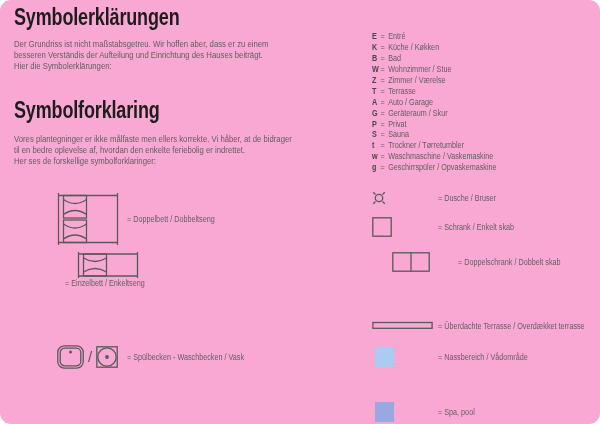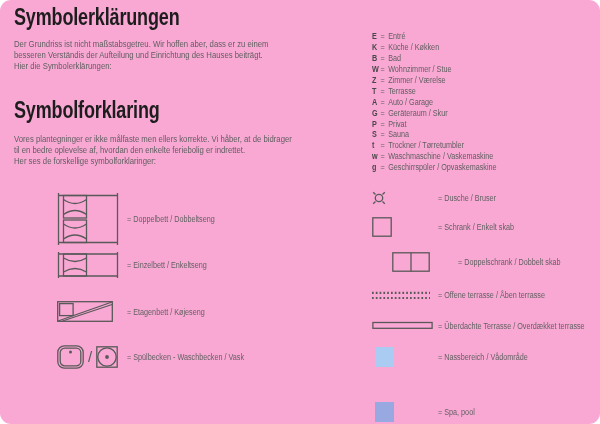--- a/index.html
+++ b/index.html
@@ -61,47 +61,34 @@
           <path d="M6.5,21.5 Q18,13.5 29.5,21.5"></path>
           <rect x="6.5" y="27" width="23" height="22.5"></rect>
           <path d="M6.5,31 Q18,39 29.5,31"></path>
           <path d="M6.5,46 Q18,38 29.5,46"></path>
         </g>
       </svg>
     </div>
     <div class="lbl">= Doppelbett / Dobbeltseng</div>
   </div>
 
-  <div class="lrow" style="top:252px; height:26px;">
+  <div class="lrow" style="top:252px; height:26px;flex-direction:column;">
     <div class="licon">
       <svg width="62" height="26" viewBox="0 0 62 26">
         <g class="stroke">
           <path d="M1.5,0 V26 M60.5,0 V26 M1.5,2 H60.5 M1.5,24 H60.5"></path>
           <rect x="6.5" y="2" width="23" height="22"></rect>
           <path d="M6.5,6 Q18,13 29.5,6"></path>
           <path d="M6.5,20 Q18,13 29.5,20"></path>
         </g>
       </svg>
     </div>
     <div class="lbl">= Einzelbett / Enkeltseng</div>
   </div>
 
-  <div class="lrow" style="top:301px; height:21px;">
-    <div class="licon">
-      <svg width="56" height="21" viewBox="0 0 56 21">
-        <g class="stroke" stroke-width="1.2">
-          <rect x="0.7" y="0.7" width="54.6" height="19.6"></rect>
-          <rect x="2.6" y="2.6" width="13.5" height="12"></rect>
-          <line x1="1" y1="20" x2="55" y2="1"></line>
-          <line x1="5.5" y1="20" x2="55" y2="3.5"></line>
-        </g>
-      </svg>
-    </div>
-    <div class="lbl">= Etagenbett / Køjeseng</div>
-  </div>
 
   <div class="lrow" style="top:344px; height:25px;">
     <div class="licon">
       <svg width="27" height="24" viewBox="0 0 27 24">
         <g class="stroke" stroke-width="1.2">
           <rect x="0.8" y="0.8" width="25.4" height="22.4" rx="6.5"></rect>
           <rect x="3.2" y="3.2" width="20.6" height="17.6" rx="4.5"></rect>
         </g>
         <circle cx="13.5" cy="7" r="1.5" fill="#595959"></circle>
       </svg>
@@ -212,31 +199,20 @@
       <svg width="38" height="20" viewBox="0 0 38 20">
         <g class="stroke" stroke-width="1.2">
           <rect x="0.8" y="0.8" width="36.4" height="18.4"></rect>
           <line x1="19" y1="0.8" x2="19" y2="19.2"></line>
         </g>
       </svg>
     </div>
     <div class="lbl">= Doppelschrank / Dobbelt skab</div>
   </div>
 
-  <div class="rrow" style="top:289px; height:12px;">
-    <div class="rarea">
-      <svg width="58" height="9" viewBox="0 0 58 9">
-        <g stroke="#595959" stroke-width="2.2" fill="none">
-          <line x1="0" y1="1.8" x2="58" y2="1.8" stroke-dasharray="1.7 2.1"></line>
-          <line x1="0" y1="7" x2="58" y2="7" stroke-dasharray="1.7 2.1"></line>
-        </g>
-      </svg>
-    </div>
-    <div class="lbl">= Offene terrasse / Åben terrasse</div>
-  </div>
 
   <div class="rrow" style="top:320px; height:12px;">
     <div class="rarea">
       <svg width="61" height="10" viewBox="0 0 61 10">
         <rect class="stroke" stroke-width="1.4" x="0.9" y="1.5" width="59.2" height="5.8"></rect>
       </svg>
     </div>
     <div class="lbl">= Überdachte Terrasse / Overdækket terrasse</div>
   </div>
 

